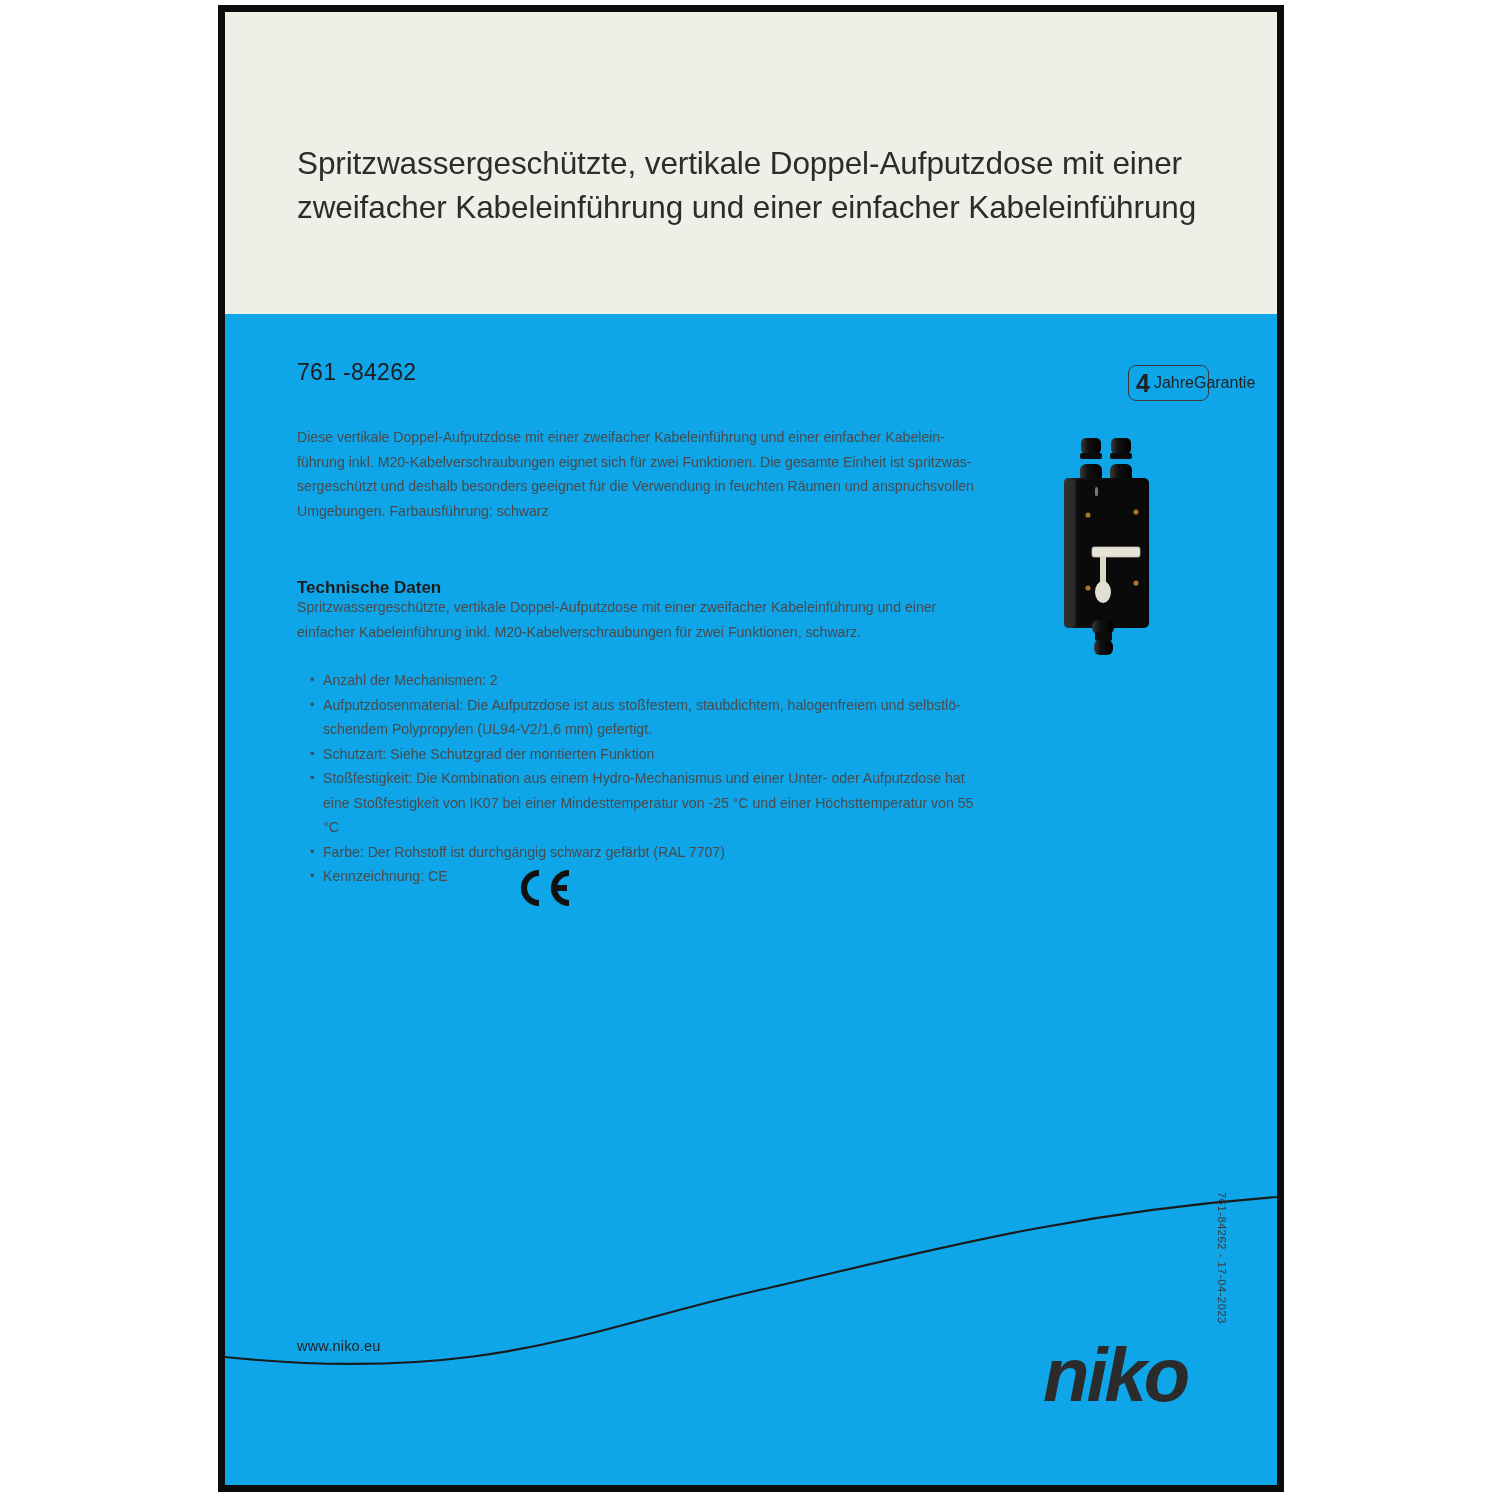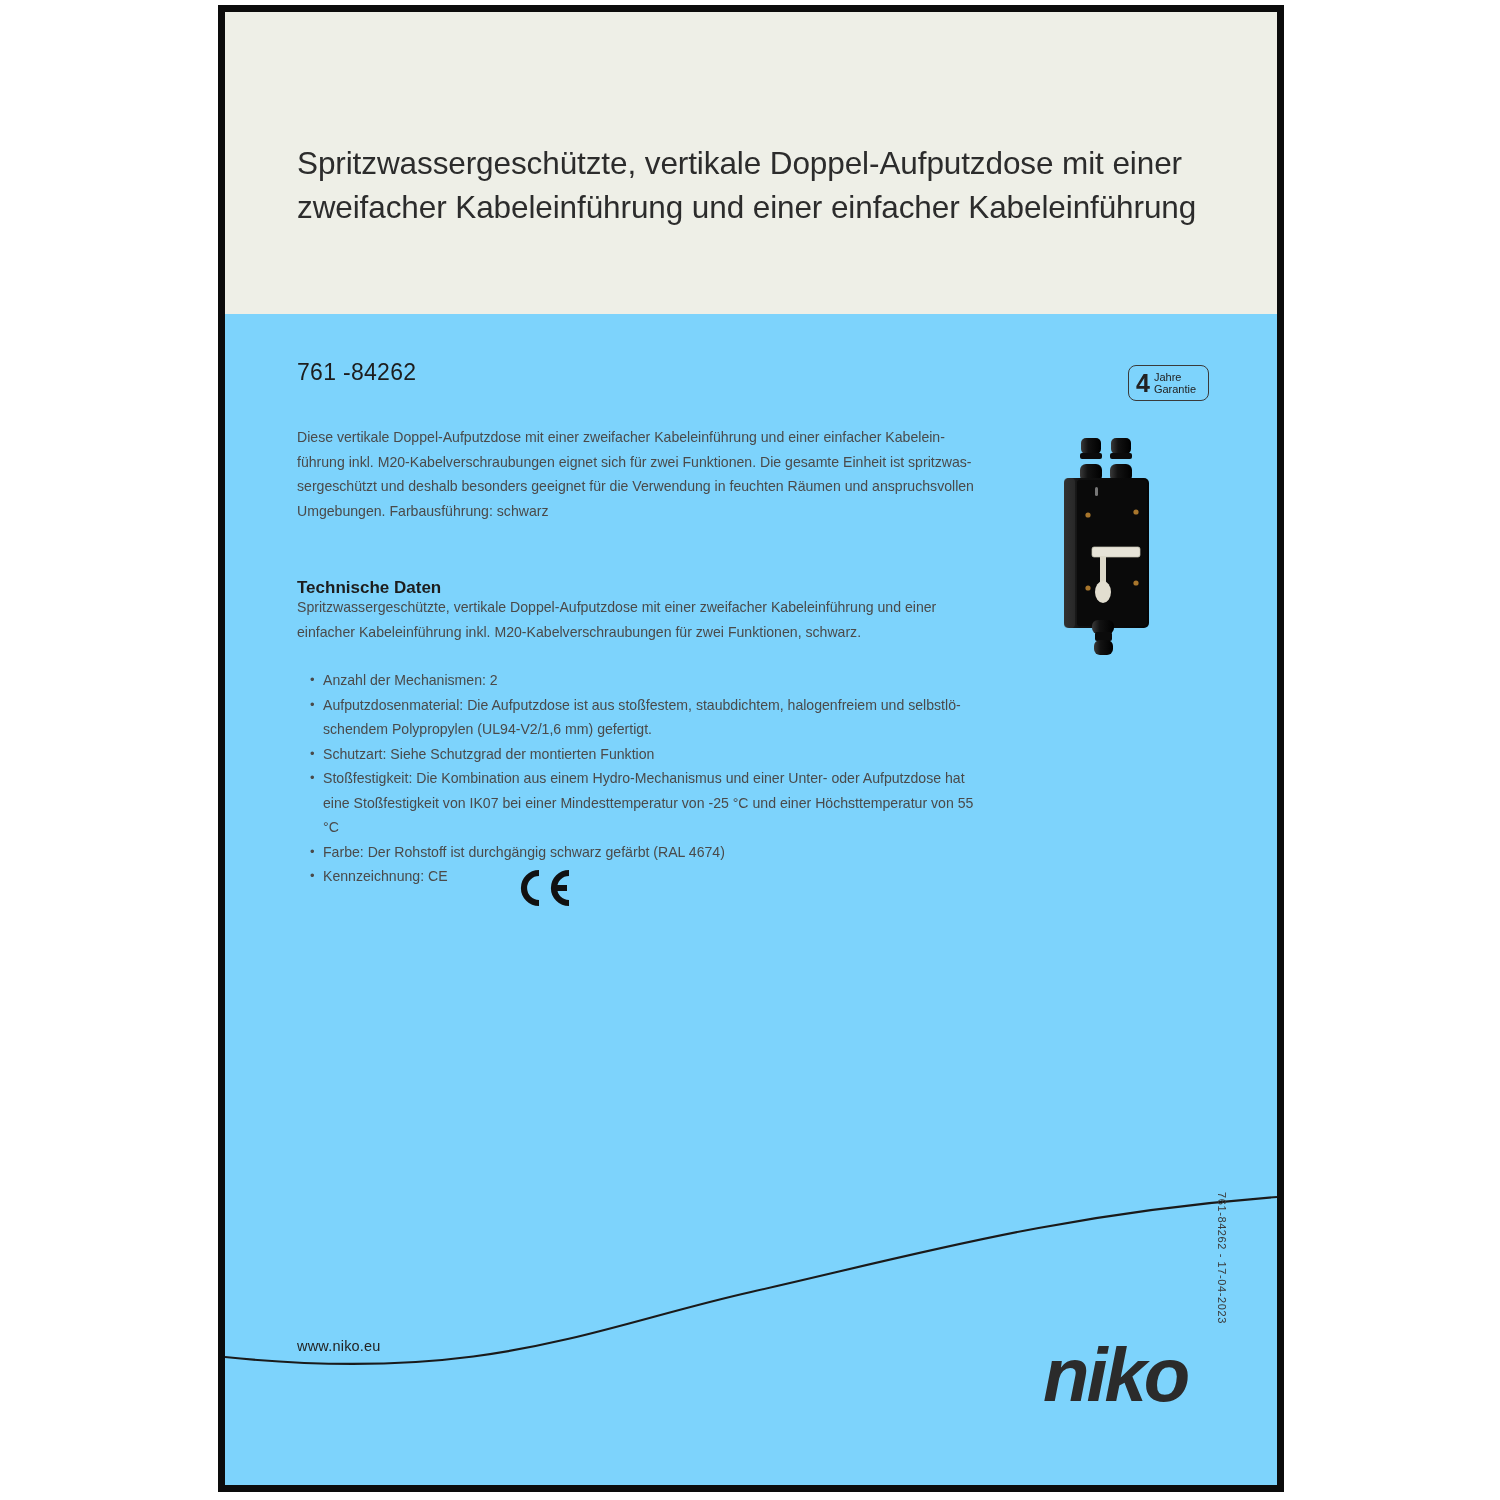--- a/index.html
+++ b/index.html
@@ -14,21 +14,21 @@
     overflow: hidden;
   }
 
   
   #page {
     position: absolute;
     left: 218px;
     top: 5px;
     width: 1066px;
     height: 1487px;
-    background: #7dd3fc;
+    background: #0ea5e9;
     border-left: 7px solid #0c0c0c;
     border-right: 7px solid #0c0c0c;
     border-top: 7px solid #0c0c0c;
     border-bottom: 7px solid #0c0c0c;
     box-sizing: border-box;
     overflow: hidden;
   }
 
   
   #header-band {
@@ -77,22 +77,22 @@
   }
   #warranty-badge .years {
     font-size: 25px;
     font-weight: 700;
     color: #222;
     line-height: 1;
     margin-right: 4px;
   }
   #warranty-badge .wtxt {
     display: flex;
-    flex-direction: column;
-    font-size: 11px;
+    flex-direction: row;
+    font-size: 16px;
     line-height: 12.5px;
     color: #222;
   }
 
   
   .col-left { position: absolute; left: 72px; width: 665px; }
 
   #intro-text {
     top: 413px;
     font-size: 14.1px;
@@ -299,21 +299,21 @@
     </li>
     <li>
       <span class="pline">Schutzart: Siehe Schutzgrad der montierten Funktion</span>
     </li>
     <li>
       <span class="pline">Stoßfestigkeit: Die Kombination aus einem Hydro-Mechanismus und einer Unter- oder Aufputzdose hat</span>
       <span class="pline">eine Stoßfestigkeit von IK07 bei einer Mindesttemperatur von -25 °C und einer Höchsttemperatur von 55</span>
       <span class="pline">°C</span>
     </li>
     <li>
-      <span class="pline">Farbe: Der Rohstoff ist durchgängig schwarz gefärbt (RAL 4674)</span>
+      <span class="pline">Farbe: Der Rohstoff ist durchgängig schwarz gefärbt (RAL 7707)</span>
     </li>
     <li>
       <span class="pline">Kennzeichnung: CE</span>
     </li>
   </ul>
 
   <div id="ce-mark">
     <svg width="56" height="42" viewBox="0 0 56 42">
       <path d="M22 6 A15 15 0 1 0 22 36" fill="none" stroke="#111" stroke-width="6.2"></path>
       <path d="M52 6 A15 15 0 1 0 52 36" fill="none" stroke="#111" stroke-width="6.2"></path>

